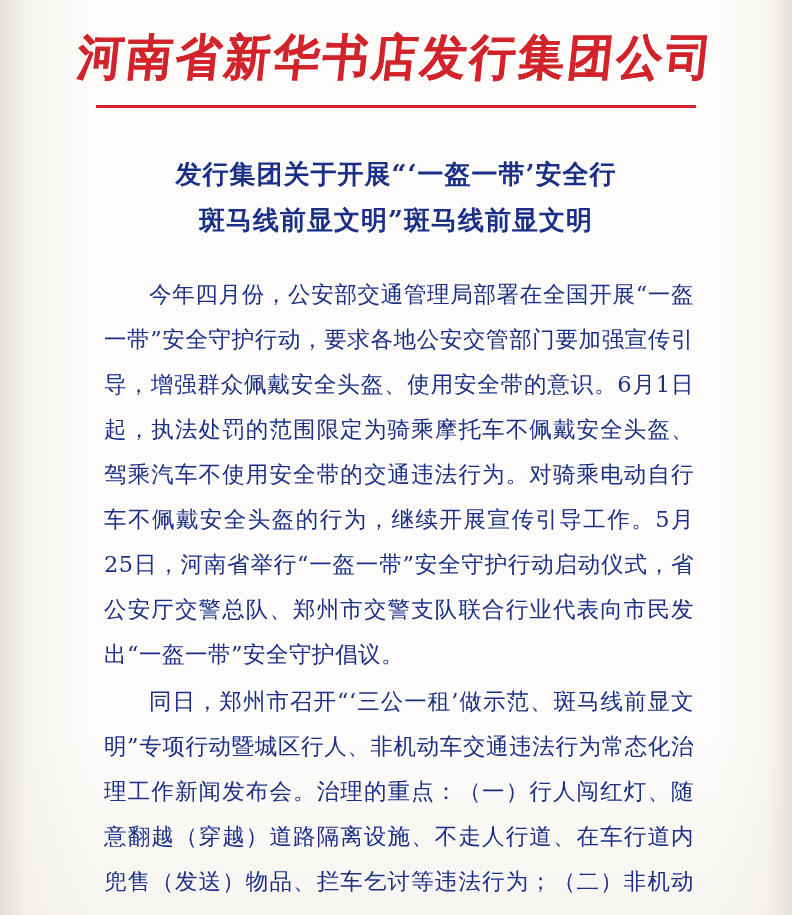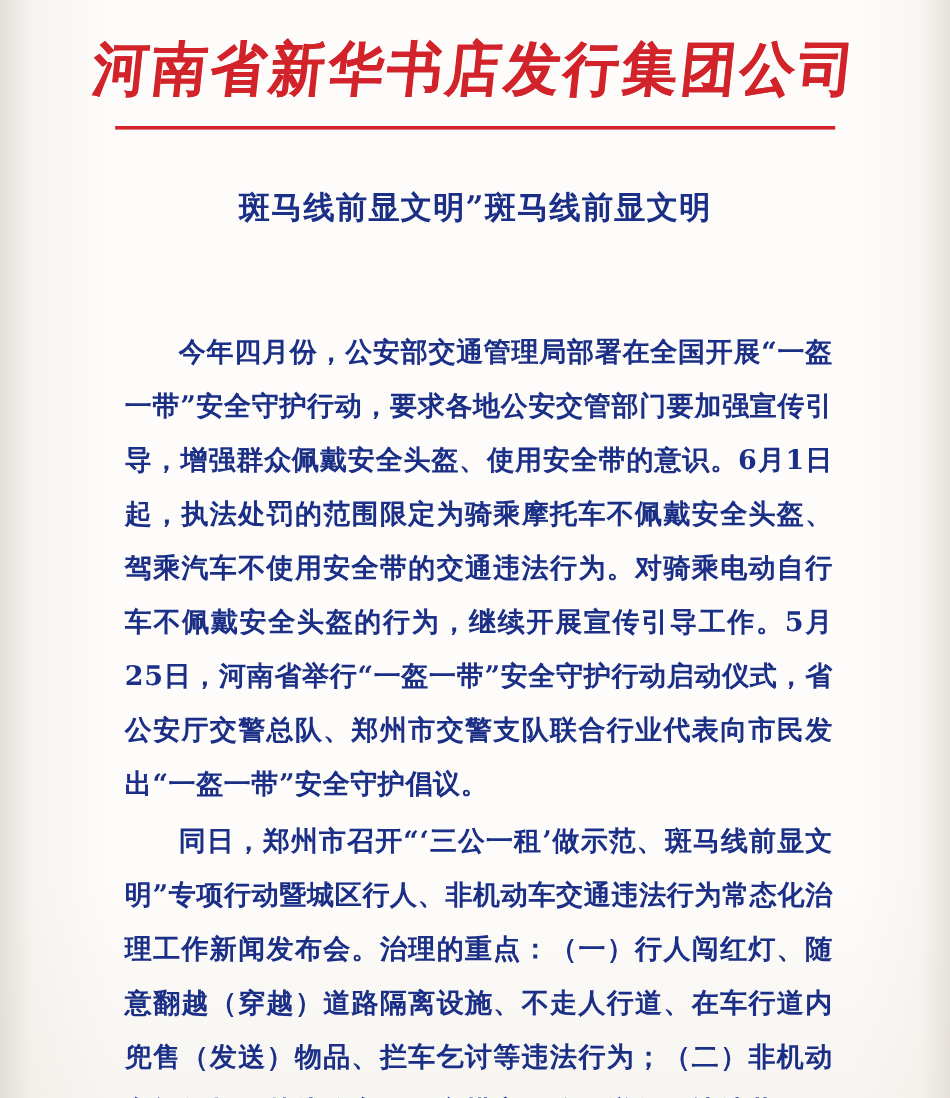--- a/index.html
+++ b/index.html
@@ -87,21 +87,20 @@
     color: #1b2f86;
     font-family: "DejaVu Serif", "Liberation Serif", serif;
     font-size: 22.5px;
     line-height: 2.0;
     letter-spacing: 0.5px;
     text-align: justify;
   }
   .body-text p {
     margin: 0 0 0 0;
     text-indent: 2em;
-    font-weight: bold;
   }
   .body-text p + p {
     margin-top: 2px;
   }
 
   
   .page-shadow-left {
     position: absolute;
     top: 0; left: 0; width: 26px; height: 100%;
     background: linear-gradient(90deg, rgba(214,208,200,0.55), rgba(255,255,255,0));
@@ -122,20 +121,21 @@
   <div class="paper-tint"></div>
   <div class="page-shadow-left"></div>
   <div class="page-shadow-right"></div>
 
   <div class="letterhead">
     <div class="letterhead-title">河南省新华书店发行集团公司</div>
     <div class="letterhead-rule"></div>
   </div>
 
   <div class="doc-title">
+    <span class="line">发行集团关于开展“‘一盔一带’安全行</span>
     <span class="line">斑马线前显文明”斑马线前显文明</span>
   </div>
 
   <div class="body-text">
     <p>今年四月份，公安部交通管理局部署在全国开展“一盔一带”安全守护行动，要求各地公安交管部门要加强宣传引导，增强群众佩戴安全头盔、使用安全带的意识。6月1日起，执法处罚的范围限定为骑乘摩托车不佩戴安全头盔、驾乘汽车不使用安全带的交通违法行为。对骑乘电动自行车不佩戴安全头盔的行为，继续开展宣传引导工作。5月25日，河南省举行“一盔一带”安全守护行动启动仪式，省公安厅交警总队、郑州市交警支队联合行业代表向市民发出“一盔一带”安全守护倡议。</p>
     <p>同日，郑州市召开“‘三公一租’做示范、斑马线前显文明”专项行动暨城区行人、非机动车交通违法行为常态化治理工作新闻发布会。治理的重点：（一）行人闯红灯、随意翻越（穿越）道路隔离设施、不走人行道、在车行道内兜售（发送）物品、拦车乞讨等违法行为；（二）非机动车闯红灯、越线停车、随意横穿马路、逆行、违法载人、不走非机动车道、违规上高架路等违法行为；（三）车辆乱停乱放，阻断人行道、非机动车道的违法行为。对这些交通违法行为，做到发现一起、查处一起。不仅处罚力度大，而且还和文明</p>
   </div>
 
 </div>
 

